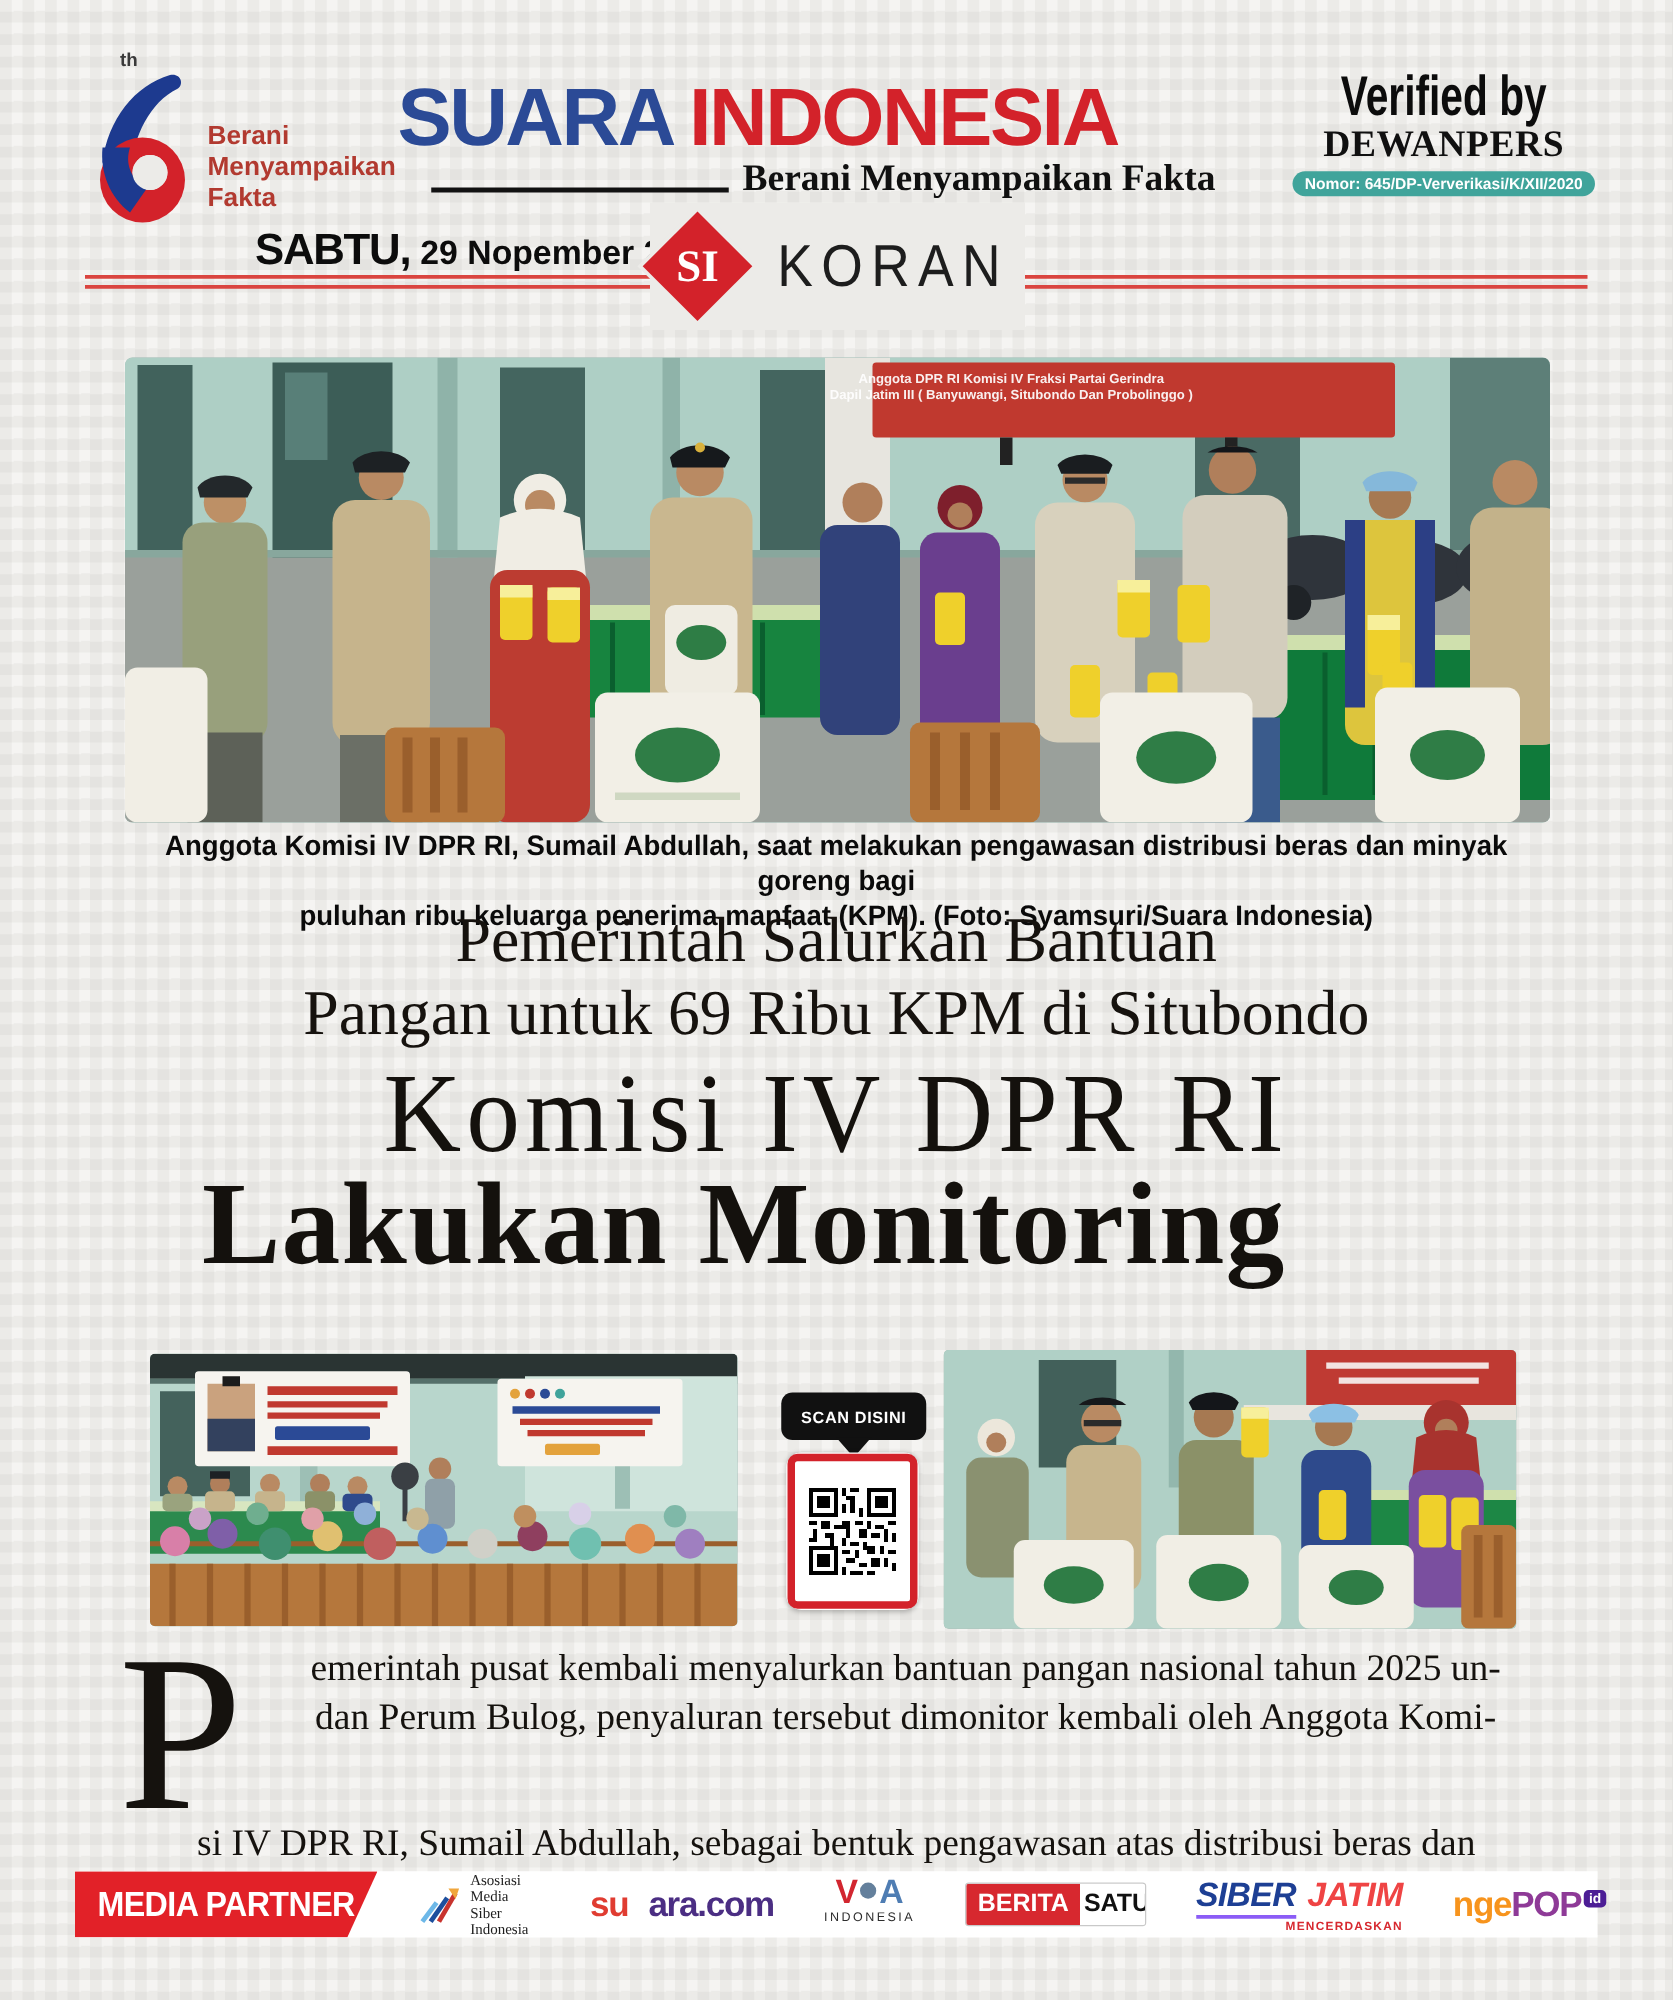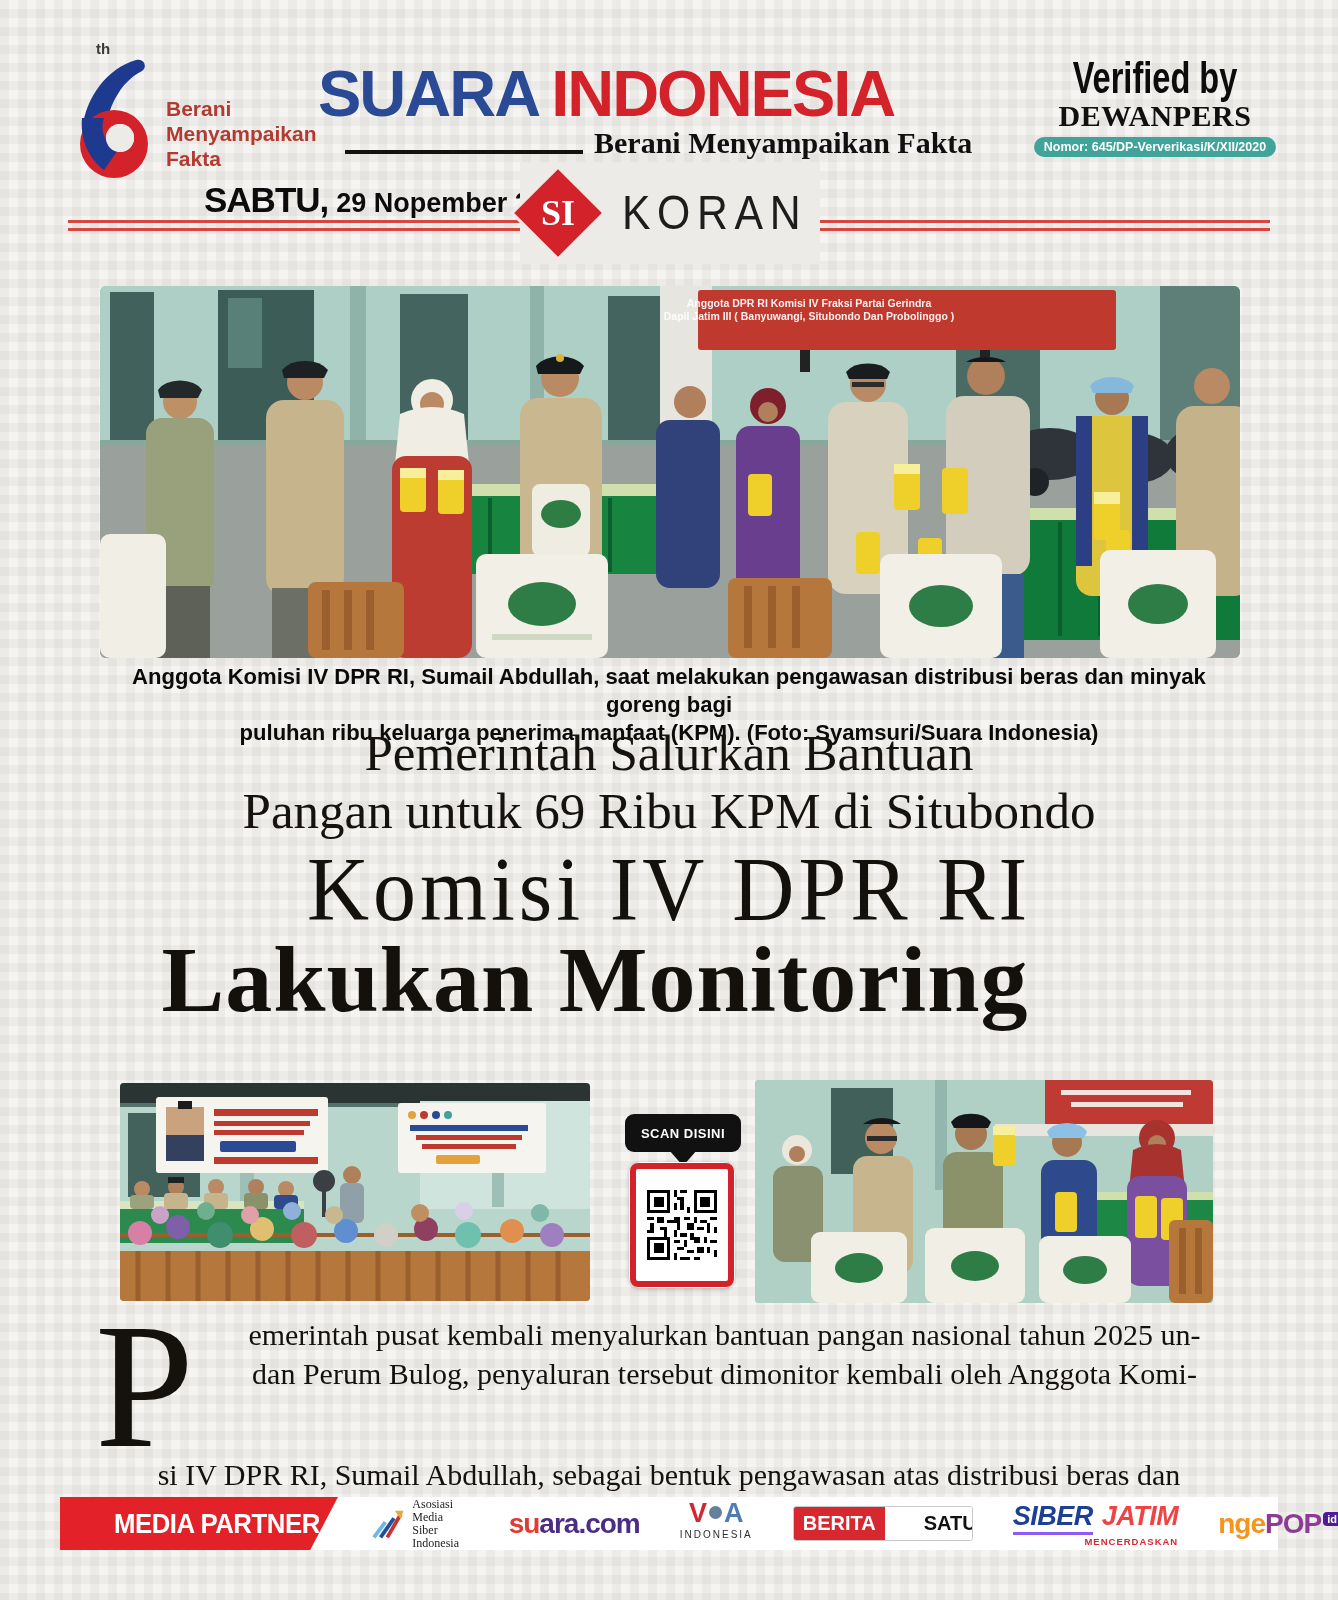--- a/index.html
+++ b/index.html
@@ -48,34 +48,34 @@
   .qr-inner{width:92px;height:112px;border:6px solid #d3222a;border-radius:8px;background:#fff;display:flex;align-items:center;justify-content:center;}
   .qr-inner svg{width:70px;height:70px;}
   
   .bodytext{left:89px;top:1316px;width:1160px;font-family:"Liberation Serif",serif;color:#15120e;}
   .body-row{display:flex;align-items:flex-start;}
   .dropcap{font-size:178px;line-height:140px;font-weight:500;padding:0 6px 0 6px;}
   .body-lines{flex:1;}
   .bline{text-align:center;font-size:30px;line-height:38.5px;white-space:nowrap;}
   
   .footer{left:60px;top:1497px;width:1218px;height:53px;background:#fff;display:flex;align-items:center;}
-  .mp-box{width:242px;height:53px;background:#e22128;clip-path:polygon(0 0,100% 0,90% 100%,0 100%);display:flex;align-items:center;justify-content:center;flex:0 0 auto;padding-left:36px;}
+  .mp-box{width:242px;height:53px;background:#e22128;clip-path:polygon(0 0,100% 0,90% 100%,0 100%);display:flex;align-items:center;justify-content:center;flex:0 0 auto;}
   .mp-label{color:#fff;font-size:28px;font-weight:800;letter-spacing:-.5px;transform:scale(.92,1);white-space:nowrap;}
   .logos{display:flex;align-items:center;gap:40px;margin-left:34px;}
   .amsi{display:flex;align-items:center;gap:6px;}
   .amsi-lines{font-family:"Liberation Serif",serif;font-size:12px;line-height:13px;color:#1d1d1d;}
   .suara{font-size:28px;font-weight:800;letter-spacing:-1px;white-space:nowrap;}
-  .suara .p1{color:#e03c31;} .suara .p2{color:#4b2e83;}
+  .suara .p1{color:#e03c31;} .suara .p2{color:#4b2e83;padding-left:16px;}
   .voa{text-align:center;line-height:22px;}
   .voa-row{display:flex;align-items:center;justify-content:center;gap:2px;}
   .voa-v{color:#d22630;font-size:27px;font-weight:900;}
   .voa-dot{width:13px;height:13px;border-radius:50%;background:#64809c;display:inline-block;}
   .voa-a{color:#4f7db3;font-size:27px;font-weight:900;}
   .voa-sub{font-size:10px;letter-spacing:2px;color:#2d2d2d;}
-  .bsatu{display:flex;border:1px solid #c9c9c9;border-radius:3px;overflow:hidden;gap:36px;}
+  .bsatu{display:flex;border:1px solid #c9c9c9;border-radius:3px;overflow:hidden;}
   .bsatu .b1{background:#d7282f;color:#fff;font-size:20px;font-weight:800;padding:5px 9px;}
   .bsatu .b2{background:#fff;color:#111;font-size:20px;font-weight:800;padding:5px 3px;}
   .siber{text-align:center;}
   .siber-row{display:flex;align-items:baseline;gap:9px;font-style:italic;font-weight:900;font-size:27px;letter-spacing:-.5px;}
   .siber-1{color:#1d3f94;border-bottom:3px solid #8b5cf6;} .siber-2{color:#ef4444;}
   .siber-sub{font-size:9.5px;font-weight:800;color:#d7282f;letter-spacing:1px;text-align:right;margin-top:1px;}
   .ngepop{display:flex;align-items:flex-start;font-weight:800;font-size:28px;letter-spacing:-1px;}
   .ngepop .n1{color:#f7941d;} .ngepop .n2{color:#8e3a97;}
   .ngepop .badge{background:#4c1d95;color:#fff;font-size:11px;border-radius:4px;padding:1px 4px;margin-left:2px;margin-top:4px;letter-spacing:0;}
 </style>

